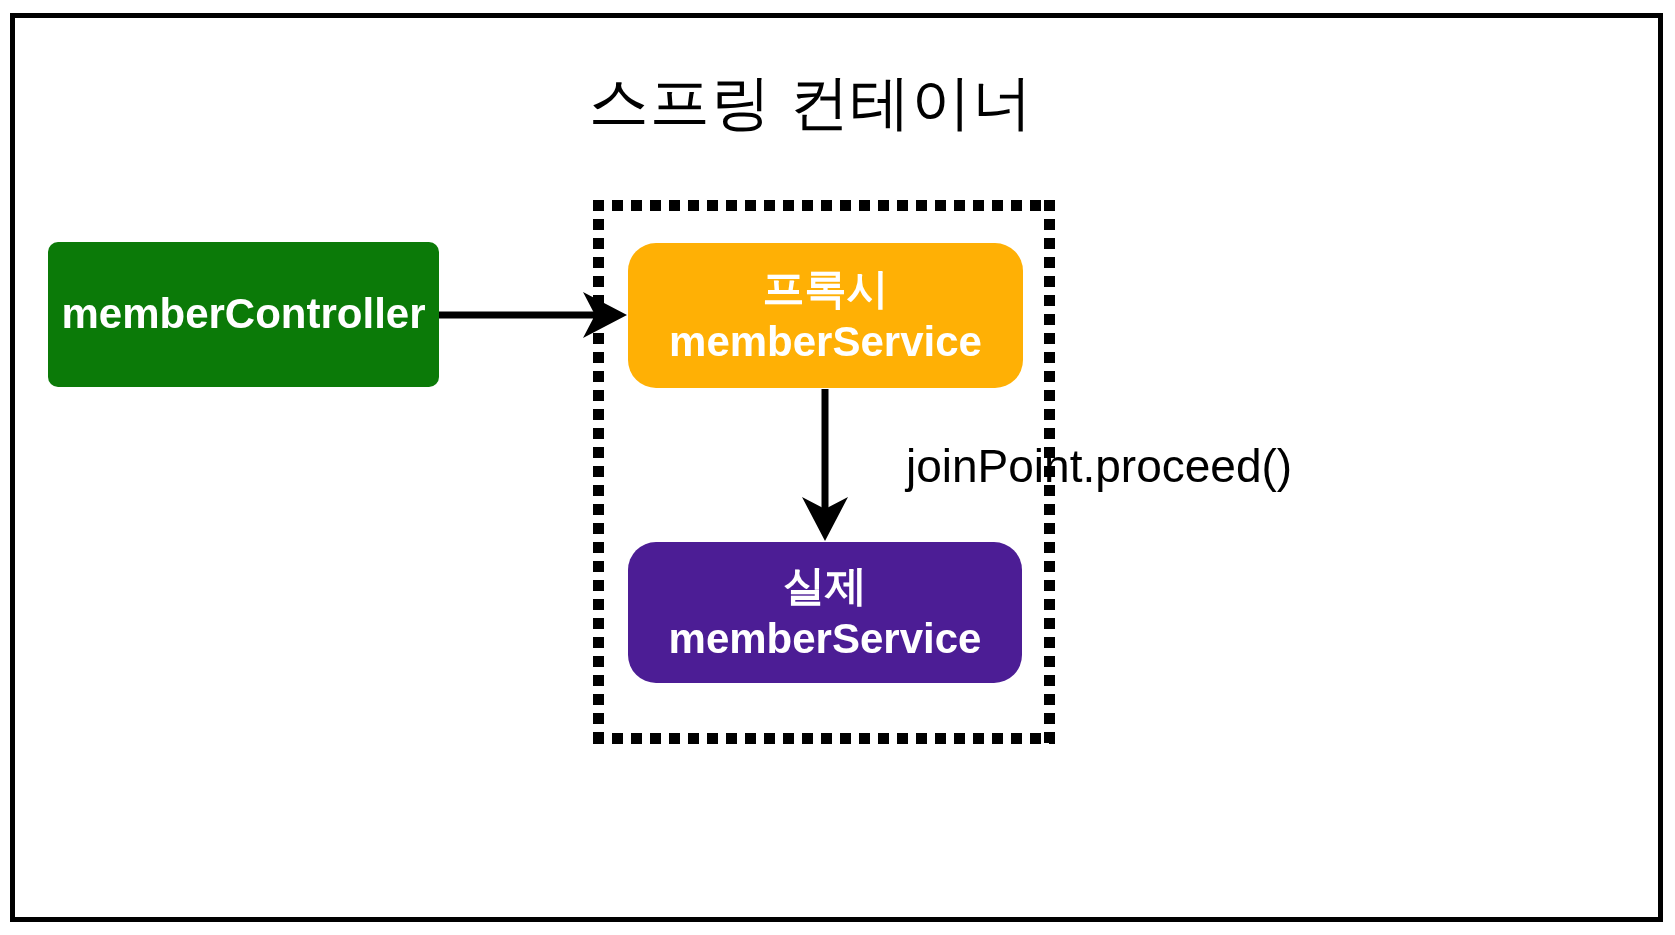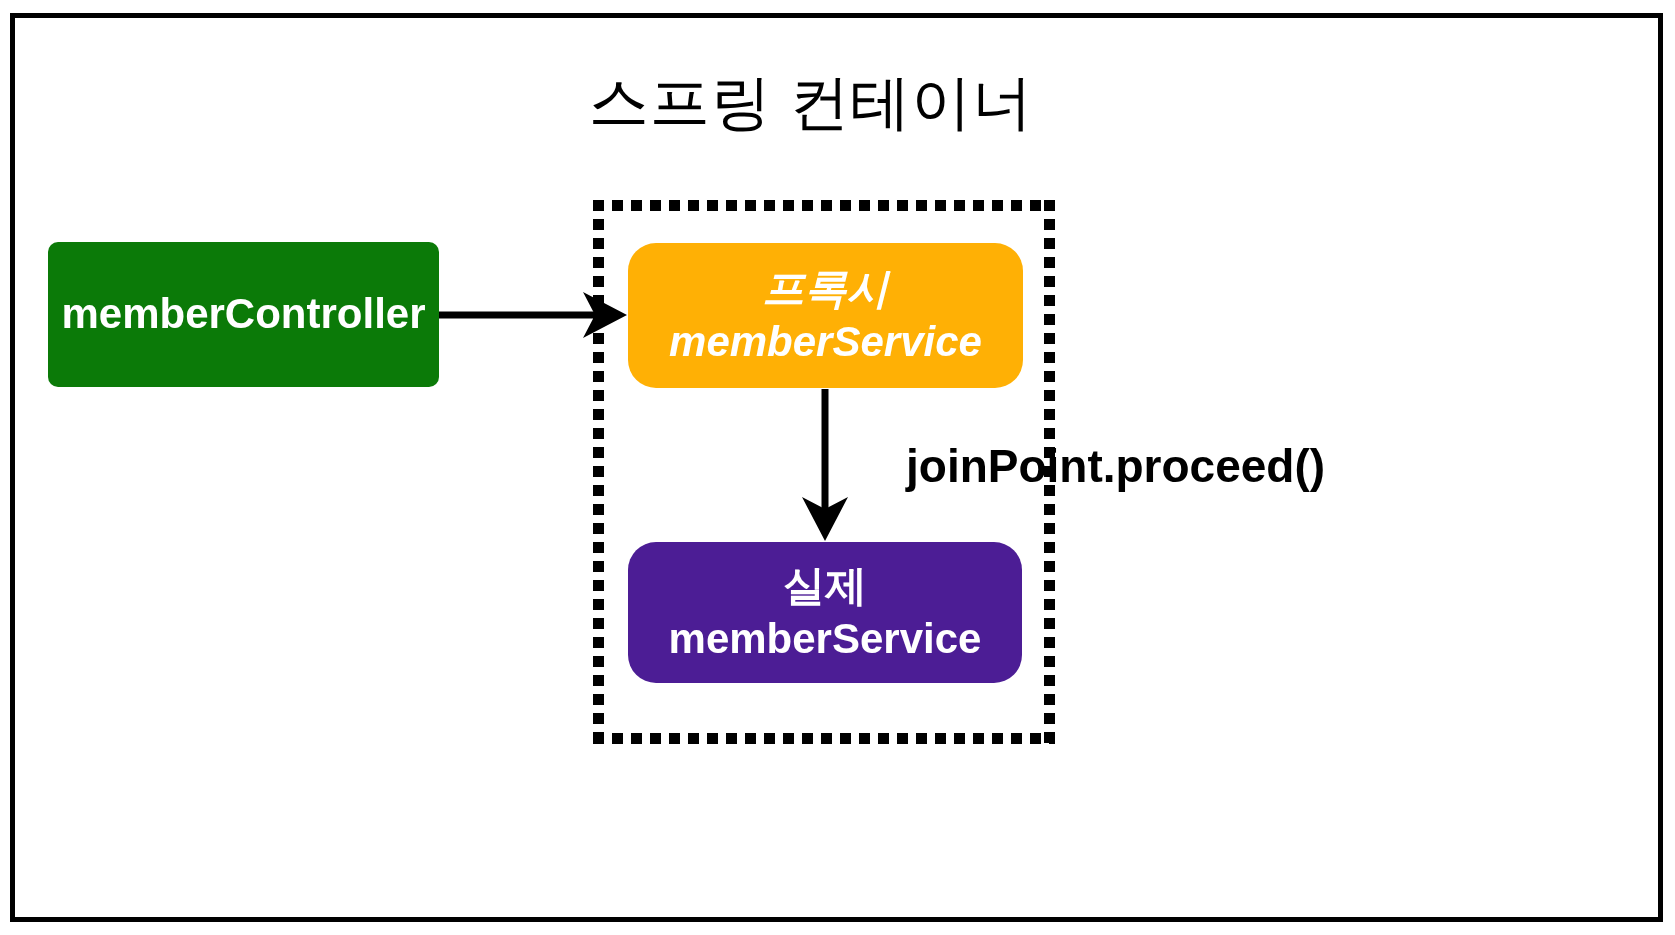--- a/index.html
+++ b/index.html
@@ -64,21 +64,20 @@
     top: 242px;
     width: 391px;
     height: 145px;
     border-radius: 10px;
   }
   .node-proxy {
     left: 628px;
     top: 243px;
     width: 395px;
     height: 145px;
-    font-style: italic;
   }
   .node-real {
     left: 628px;
     top: 542px;
     width: 394px;
     height: 141px;
   }
   
   .dotted-box {
     position: absolute;
@@ -103,21 +102,21 @@
     width: 1675px;
     height: 935px;
     pointer-events: none;
   }
   
   .joinpoint {
     position: absolute;
     left: 906px;
     top: 441px;
     font-size: 46px;
-    font-weight: bold;
+    font-weight: normal;
     color: #000000;
     line-height: 1.1;
     white-space: nowrap;
   }
 </style>
 </head>
 <body>
 
 <div class="canvas">
 

